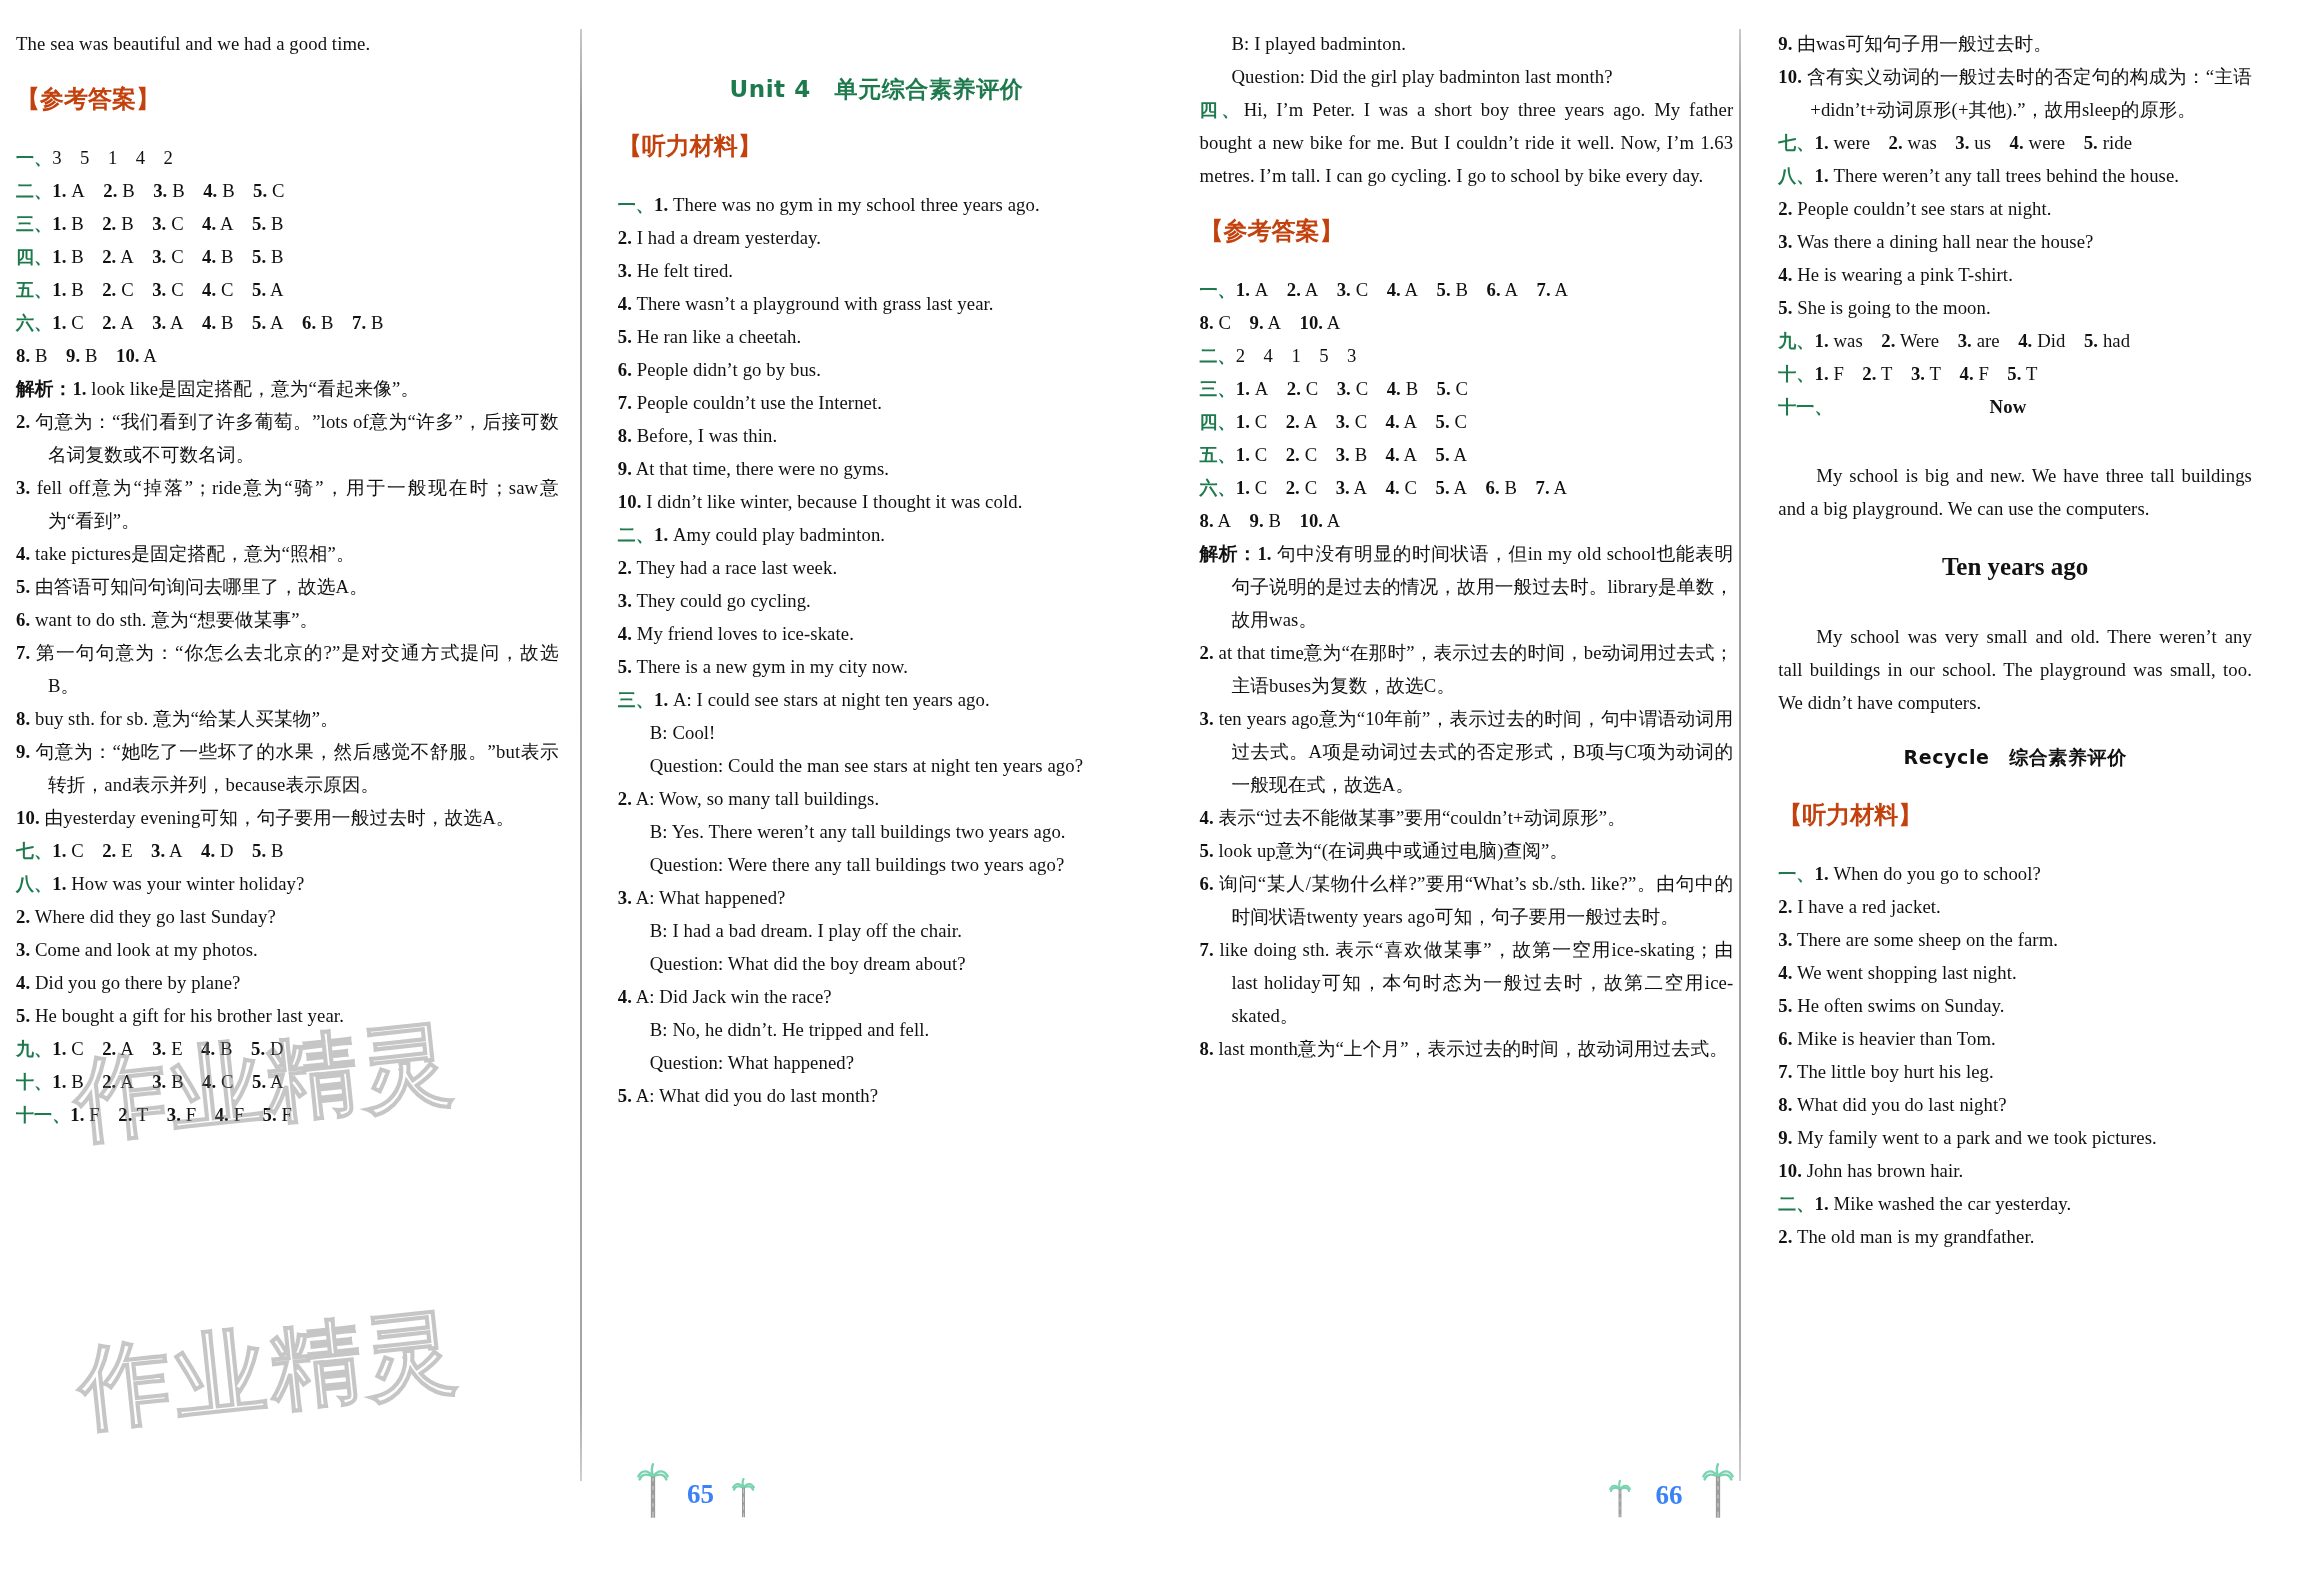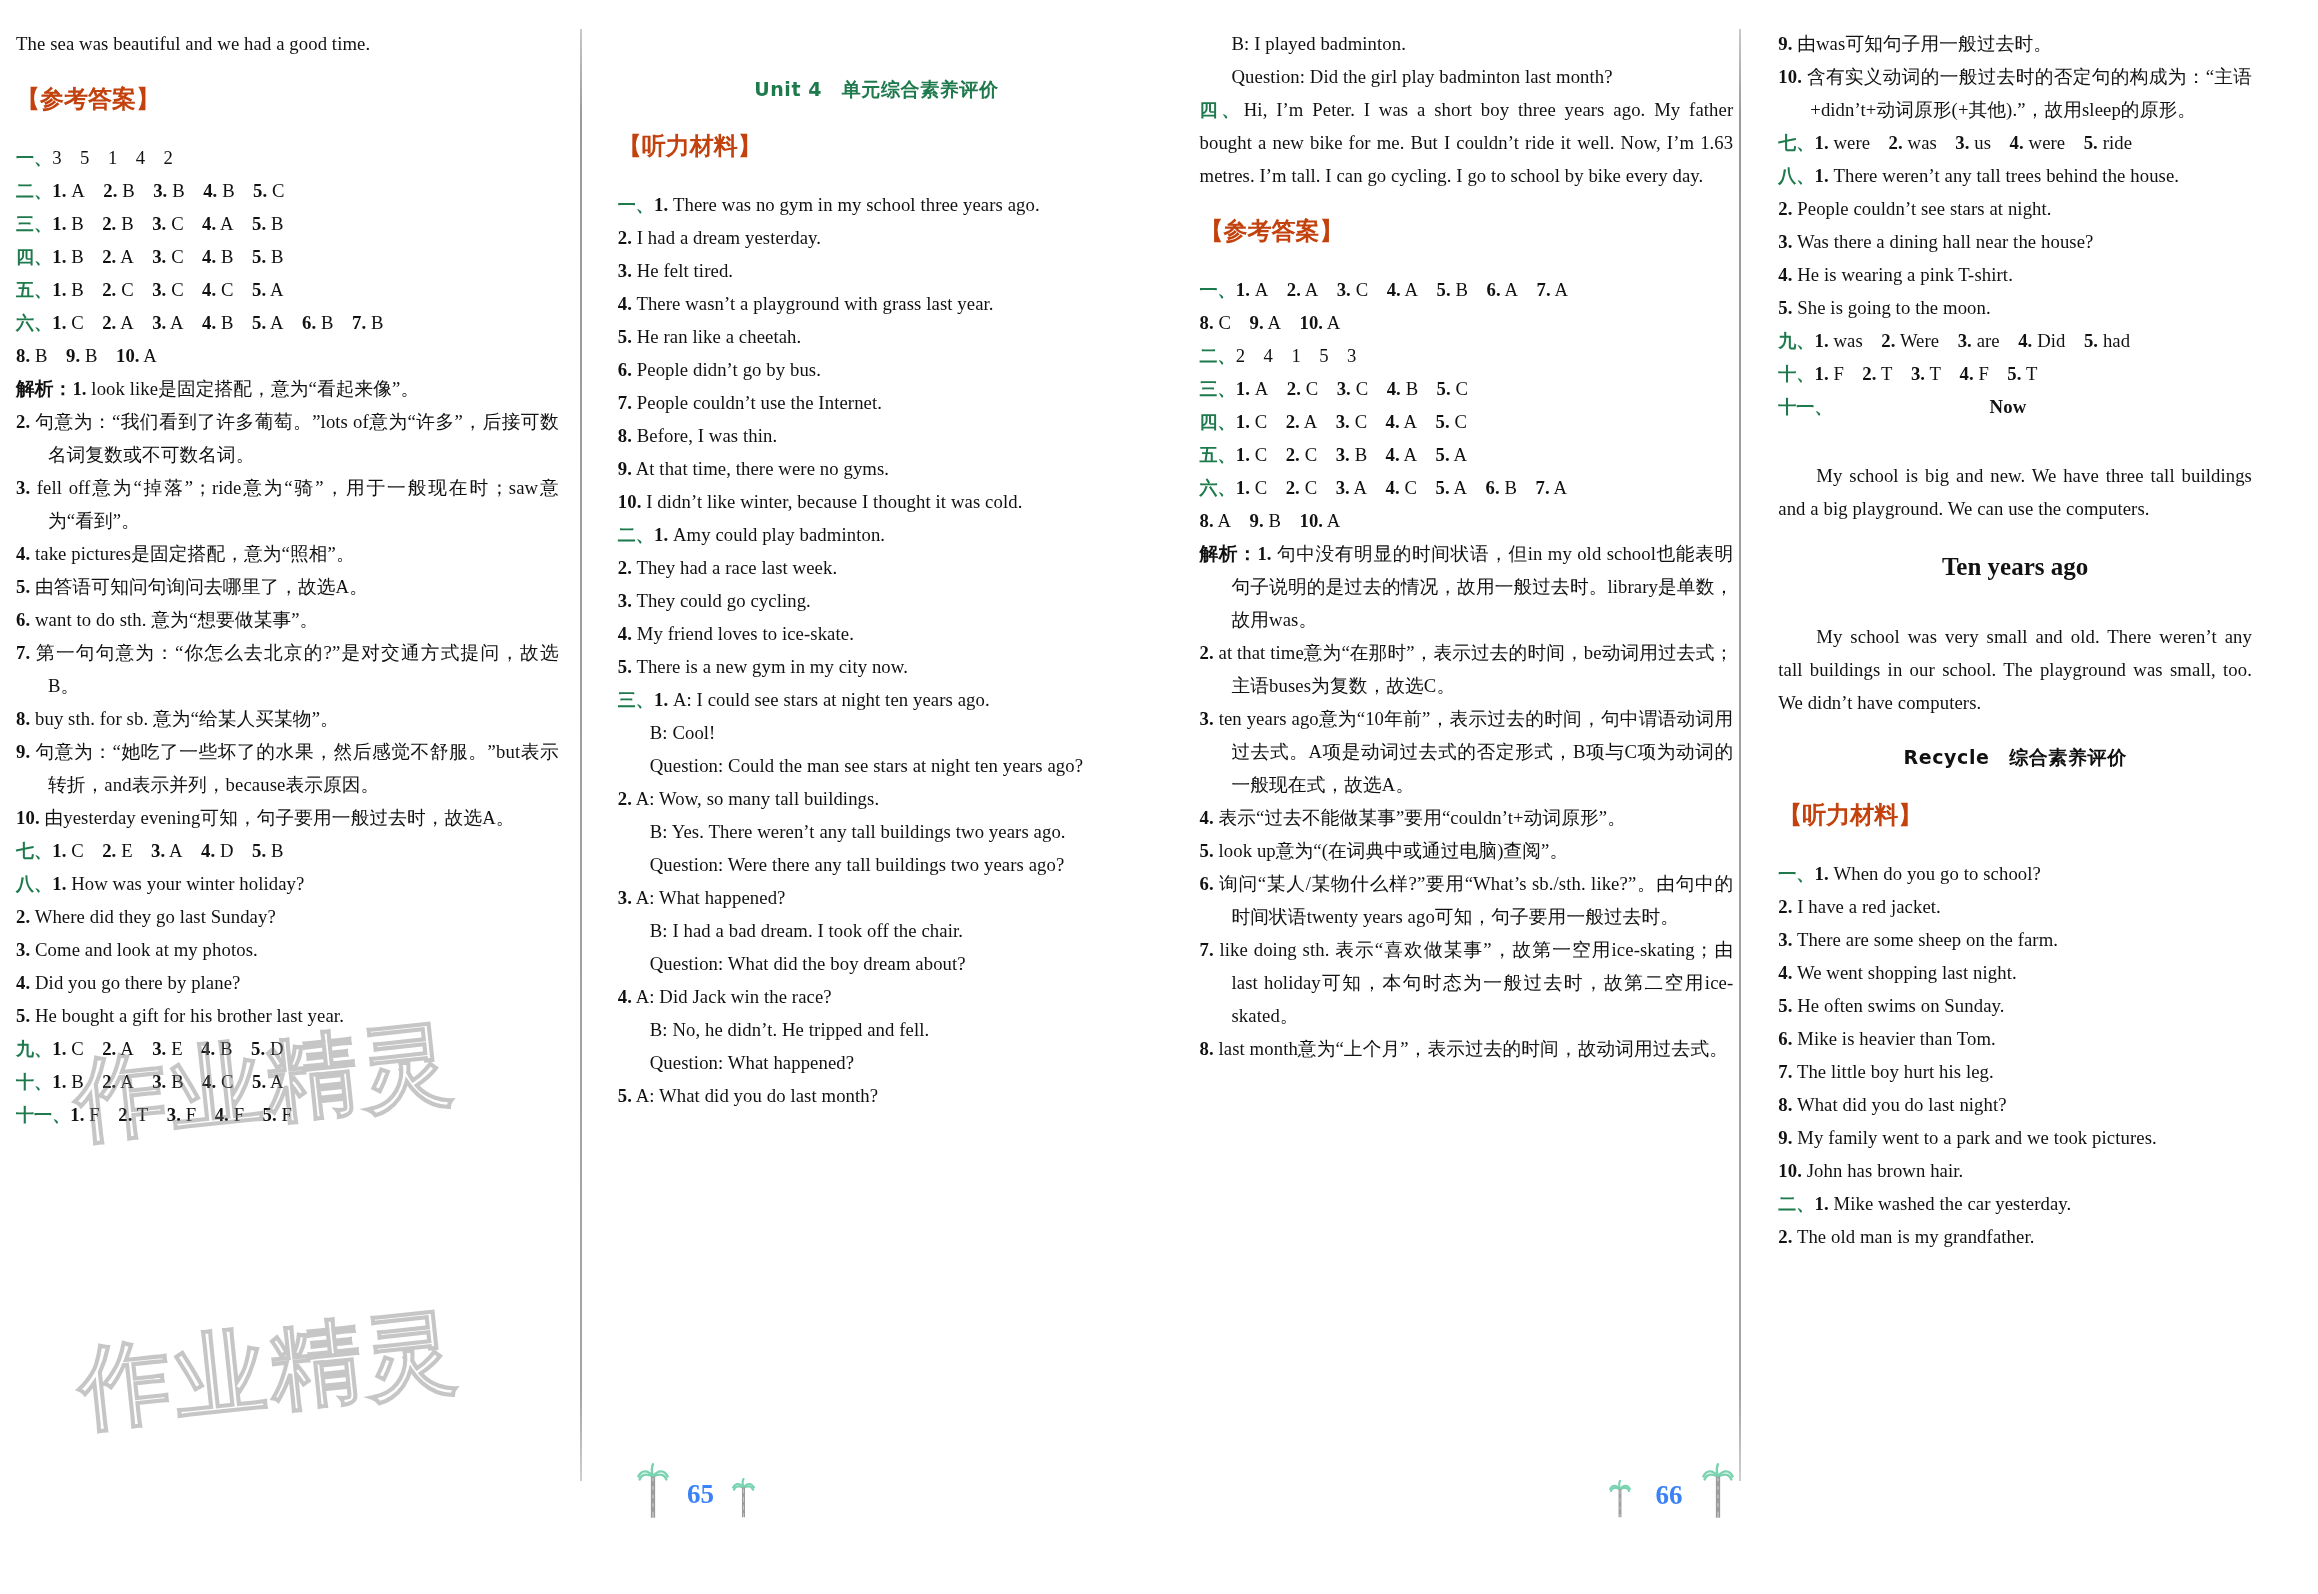--- a/index.html
+++ b/index.html
@@ -67,21 +67,21 @@
     font-family:Liberation Mono, monospace;
     font-weight:700;
     font-size:24px;
     line-height:33px;
   }
   .unit-title {
     text-align:center;
     font-family:"DejaVu Sans","Liberation Sans",sans-serif;
     font-weight:700;
     color:#1e7a4d;
-    font-size:19px;
+    font-size:23px;
     line-height:36px;
     letter-spacing:0.6px;
     margin-top:44px;
   }
   .recycle-title {
     text-align:center;
     font-family:"DejaVu Sans","Liberation Sans",sans-serif;
     font-weight:700;
     color:#111;
     font-size:19px;
@@ -204,21 +204,21 @@
             <p class="line en hang"><b>5.</b> There is a new gym in my city now.</p>
           </div>
         <div id="c2p3">
             <p class="line en hang"><span class="gnum">三、</span><b>1.</b> A: I could see stars at night ten years ago.</p>
             <p class="line en hang3">B: Cool!</p>
             <p class="line en hang3">Question: Could the man see stars at night ten years ago?</p>
             <p class="line en hang"><b>2.</b> A: Wow, so many tall buildings.</p>
             <p class="line en hang3">B: Yes. There weren’t any tall buildings two years ago.</p>
             <p class="line en hang3">Question: Were there any tall buildings two years ago?</p>
             <p class="line en hang"><b>3.</b> A: What happened?</p>
-            <p class="line en hang3">B: I had a bad dream. I took off the chair.</p>
+            <p class="line en hang3">B: I had a bad dream. I play off the chair.</p>
             <p class="line en hang3">Question: What did the boy dream about?</p>
             <p class="line en hang"><b>4.</b> A: Did Jack win the race?</p>
             <p class="line en hang3">B: No, he didn’t. He tripped and fell.</p>
             <p class="line en hang3">Question: What happened?</p>
             <p class="line en hang"><b>5.</b> A: What did you do last month?</p>
           </div>
       </div>
 
     </div>
 

